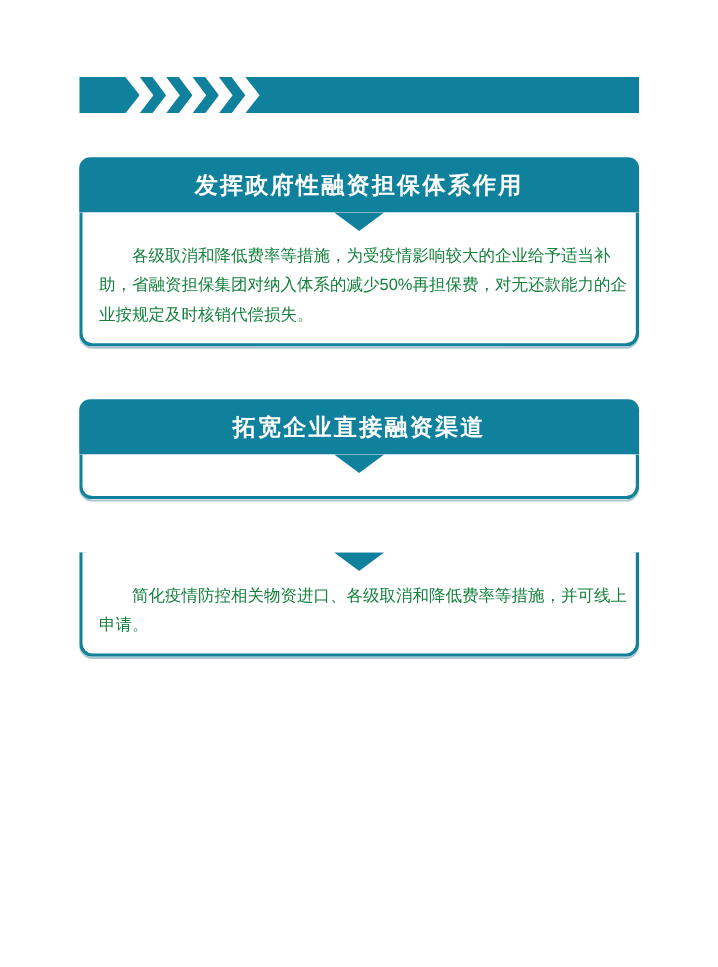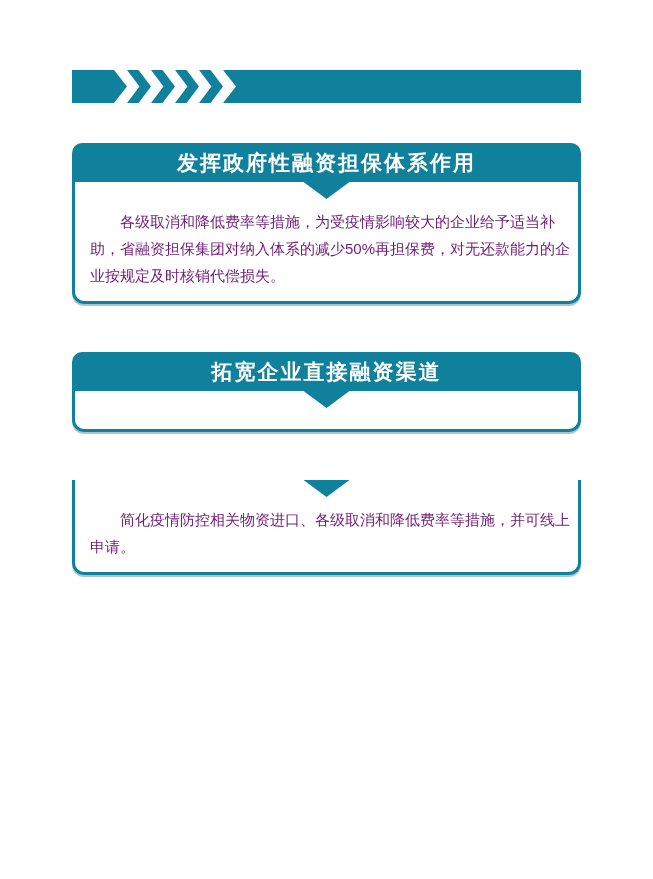--- a/index.html
+++ b/index.html
@@ -29,36 +29,36 @@
   .tb-seg-main {
     flex:1; background:#0f819c;
     clip-path:polygon(0 0, 100% 0, 100% 100%, 0 100%, 13px 50%);
   }
 
   
   .section { margin:48px 72px 0 72px; }
   .section.first { margin-top:40px; }
   .sec-header {
     background:#0f819c;
-    height:39px;
+    height:50px;
     border-radius:10px 10px 0 0;
     display:flex; align-items:center; justify-content:center;
     color:#ffffff;
     font-size:21px; font-weight:bold;
     letter-spacing:2px;
   }
   .sec-body {
     position:relative;
     border:3px solid #0f819c;
     border-top:none;
     border-radius:0 0 12px 12px;
     padding:26px 5px 12px 15px;
     font-size:15px;
     line-height:27px;
-    color:#701a75;
+    color:#15803d;
     box-shadow:0 2px 0 rgba(15,90,110,0.35);
   }
   .sec-body p { margin:0; text-indent:2em; }
   .pointer-down {
     position:absolute;
     top:0; left:50%;
     transform:translateX(-50%);
     width:46px; height:17px;
     background:#0f819c;
     clip-path:polygon(0 0, 100% 0, 50% 100%);

